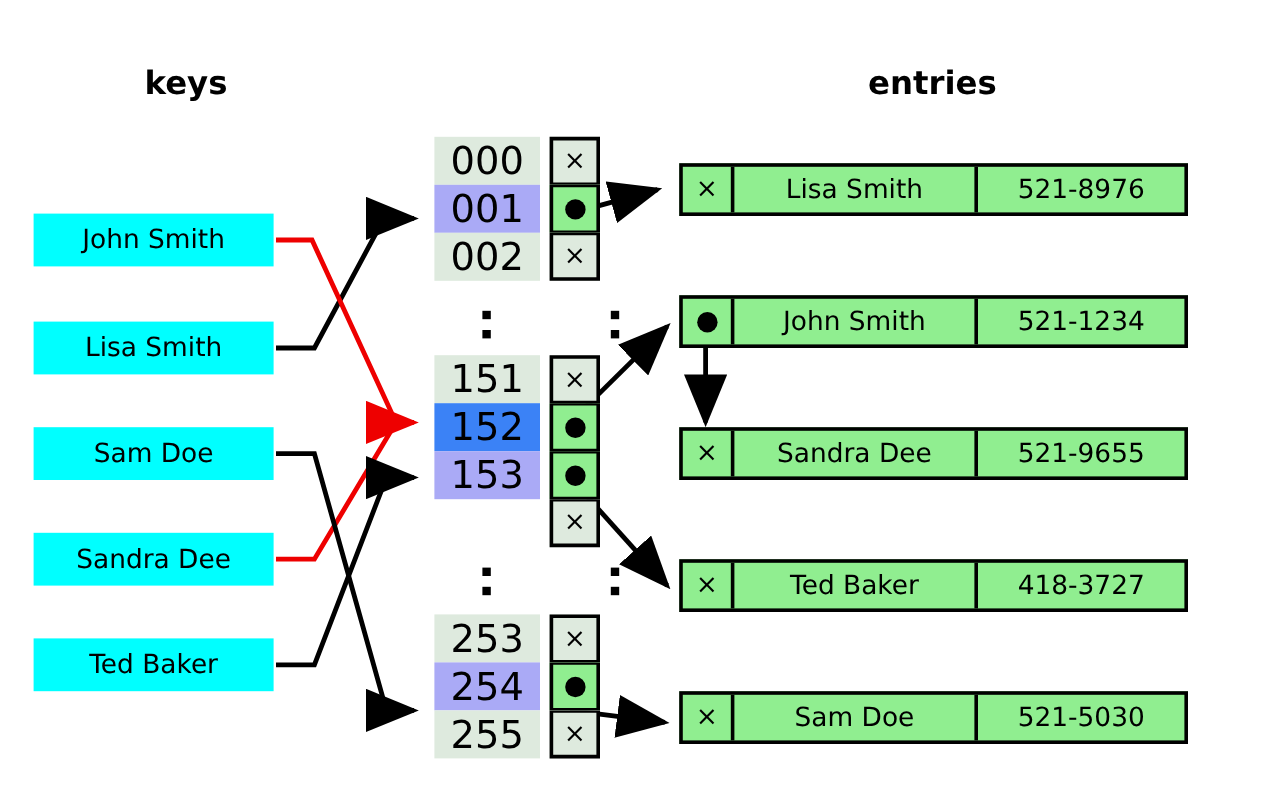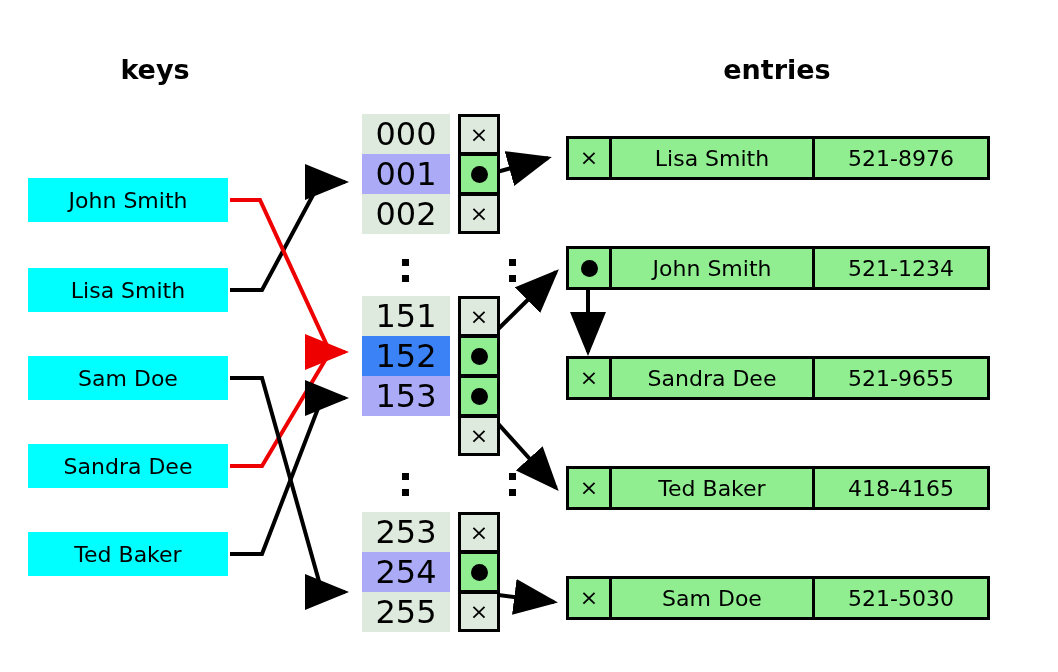--- a/index.html
+++ b/index.html
@@ -308,21 +308,21 @@
     </div>
     <div class="entry-name">Sandra Dee</div>
     <div class="entry-phone">521-9655</div>
   </div>
 
   <div class="entry" style="top:466px;">
     <div class="entry-ptr">
       <span class="x-mark">×</span>
     </div>
     <div class="entry-name">Ted Baker</div>
-    <div class="entry-phone">418-4165</div>
+    <div class="entry-phone">418-3727</div>
   </div>
 
   <div class="entry" style="top:576px;">
     <div class="entry-ptr">
       <span class="x-mark">×</span>
     </div>
     <div class="entry-name">Sam Doe</div>
     <div class="entry-phone">521-5030</div>
   </div>
 

